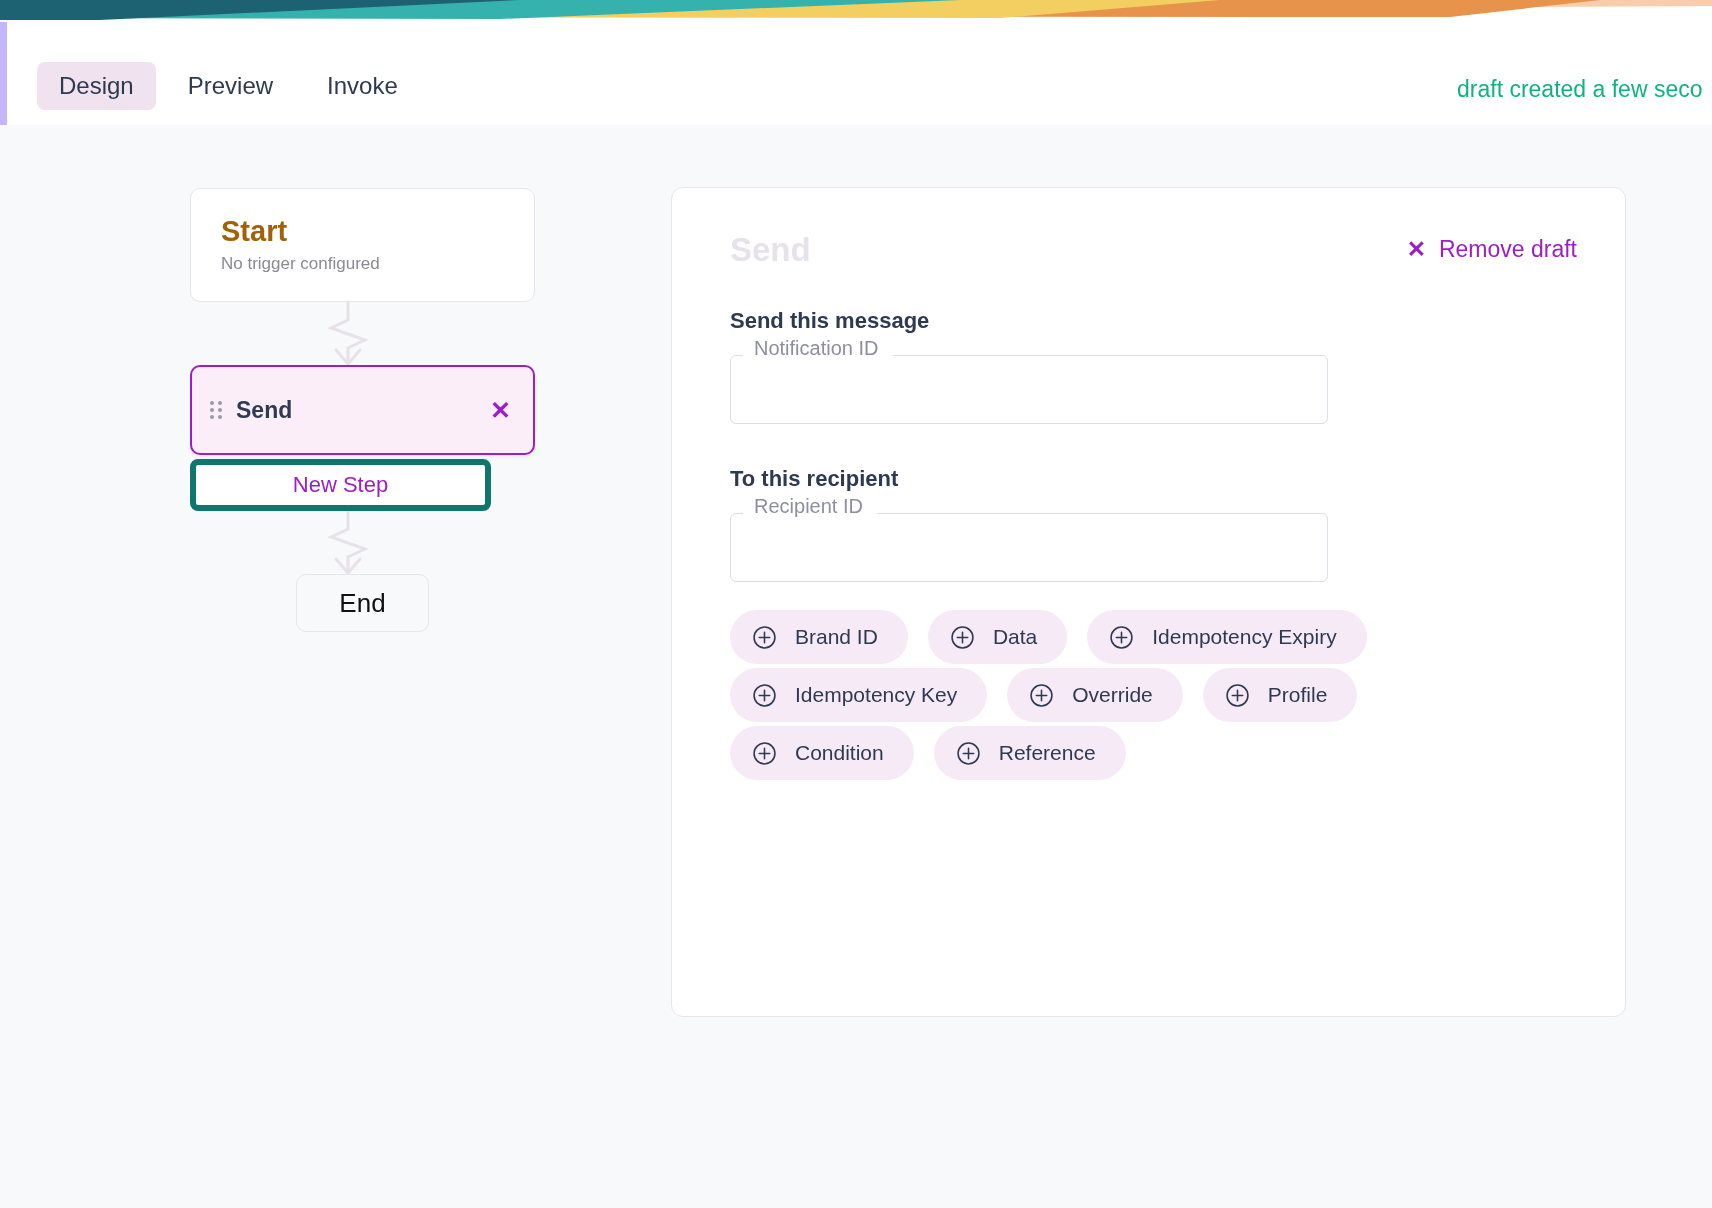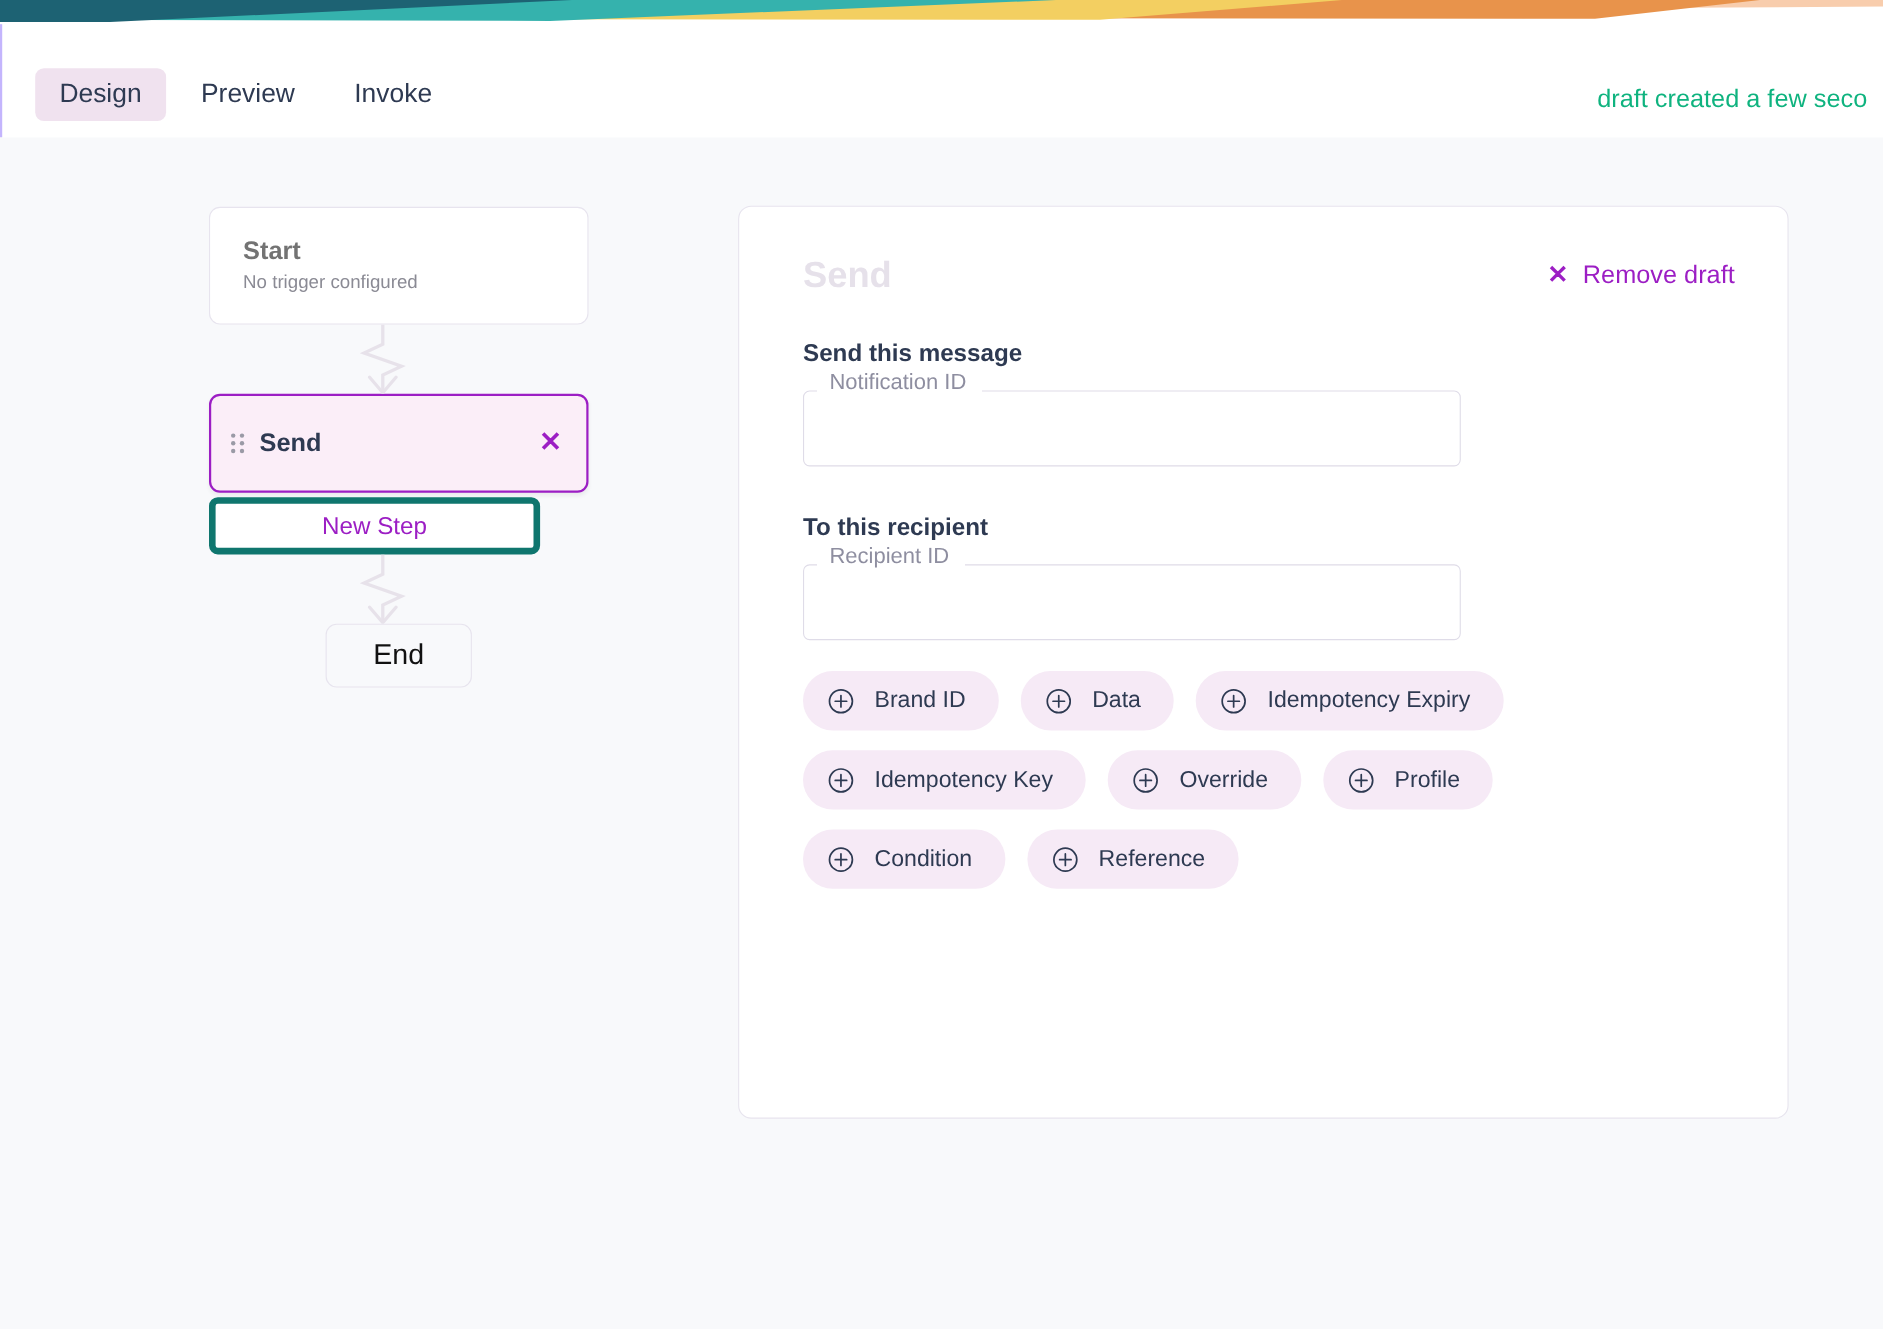--- a/index.html
+++ b/index.html
@@ -20,21 +20,21 @@
     background: #ffffff;
   }
   .banner svg { display: block; }
 
   
   .tabbar {
     position: absolute;
     top: 22px; left: 0;
     width: 1712px; height: 103px;
     background: #ffffff;
-    border-left: 2px solid #c4b5fd;
+    border-left: 7px solid #c4b5fd;
   }
   .tabs {
     position: absolute;
     left: 30px; top: 40px;
     display: flex;
     align-items: center;
     gap: 10px;
   }
   .tab {
     font-size: 24px;
@@ -74,23 +74,23 @@
     width: 345px;
   }
   .node {
     background: #ffffff;
     border: 1px solid #e7e4ee;
     border-radius: 10px;
     width: 345px;
   }
   .node-start { padding: 24px 30px 26px 30px; }
   .node-title {
-    font-size: 23px;
-    font-weight: bold;
-    color: #737373;
+    font-size: 29px;
+    font-weight: bold;
+    color: #a16207;
     line-height: 1.25;
   }
   .node-sub {
     font-size: 17px;
     color: #8a8a94;
     margin-top: 4px;
     line-height: 1.3;
   }
 
   .connector {
@@ -266,21 +266,21 @@
     font-size: 27px;
     font-weight: bold;
     color: #ece6ef;
     margin-top: 108px;
     margin-bottom: 0;
   }
 
   .chips {
     display: flex;
     flex-wrap: wrap;
-    gap: 18px 20px;
+    gap: 4px 20px;
     margin-top: 28px;
     width: 720px;
   }
   .chip {
     height: 54px;
     background: #f6eaf6;
     border-radius: 27px;
     display: inline-flex;
     align-items: center;
     padding: 0 30px 0 22px;

